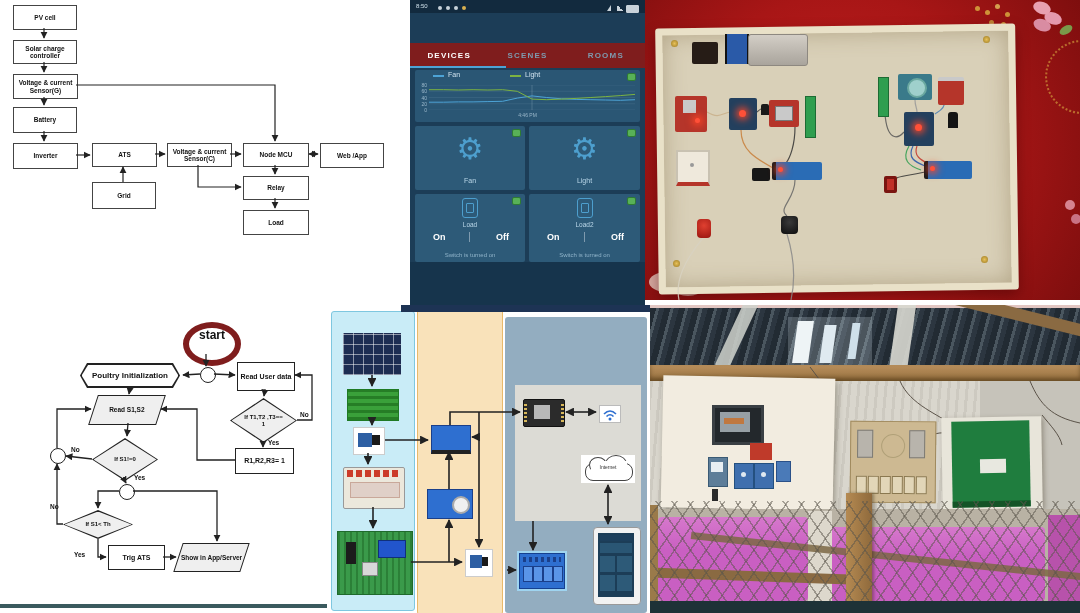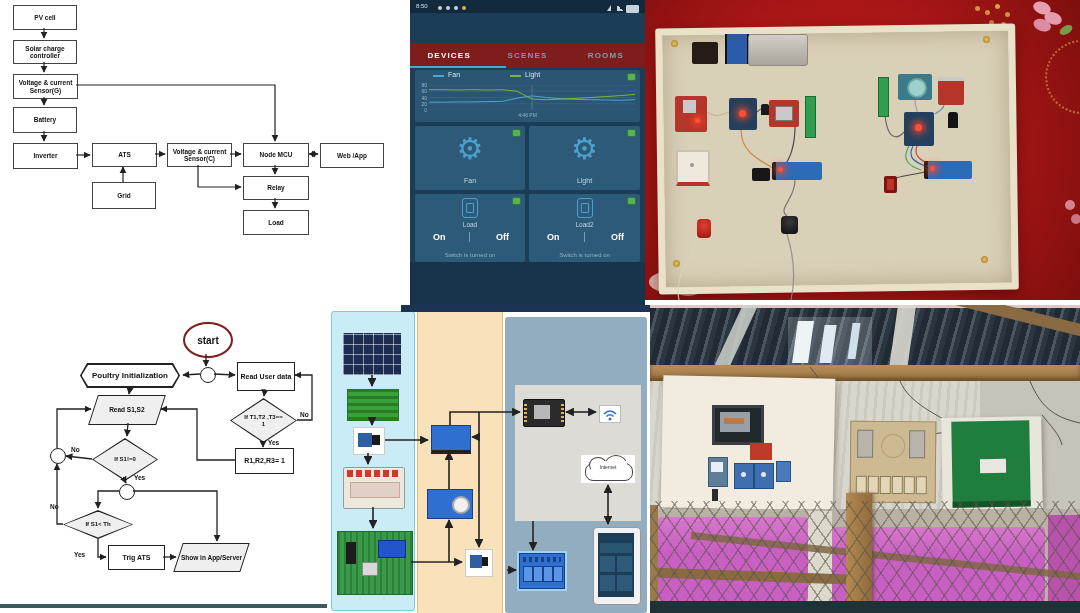--- a/index.html
+++ b/index.html
@@ -6,22 +6,22 @@
   .screen{position:relative;width:1080px;height:613px;overflow:hidden;background:#fff;
           font-family:"Liberation Sans",sans-serif}
   .abs{position:absolute}
   svg.ov{position:absolute;left:0;top:0;pointer-events:none}
   
   .bx{position:absolute;border:1px solid #444;background:#fff;display:flex;align-items:center;
       justify-content:center;text-align:center;font-size:6.5px;font-weight:bold;color:#111;line-height:1.15}
   
   .rect2{position:absolute;border:1.5px solid #222;background:#fff;display:flex;align-items:center;
          justify-content:center;text-align:center;font-size:7px;font-weight:bold;color:#111;line-height:1.1}
-  .oval{position:absolute;border:2px solid #7f1d1d;border-radius:50%;background:#fff;display:flex;
-        align-items:center;justify-content:center;font-size:10px;font-weight:bold;color:#111}
+  .oval{position:absolute;border:6px solid #7f1d1d;border-radius:50%;background:#fff;display:flex;
+        align-items:flex-start;justify-content:center;font-size:12px;font-weight:bold;color:#111}
   .conn{position:absolute;border:1.5px solid #222;border-radius:50%;background:#fff}
   .di-o{position:absolute;background:#222;clip-path:polygon(50% 0,100% 50%,50% 100%,0 50%)}
   .di-i{position:absolute;inset:1.5px;background:#efefef;clip-path:polygon(50% 0,100% 50%,50% 100%,0 50%);
         display:flex;align-items:center;justify-content:center;text-align:center;font-size:6px;
         font-weight:bold;color:#111;line-height:1.05}
   .hex-o{position:absolute;background:#222;clip-path:polygon(7% 0,93% 0,100% 50%,93% 100%,7% 100%,0 50%)}
   .hex-i{position:absolute;inset:1.6px;background:#fff;clip-path:polygon(7% 0,93% 0,100% 50%,93% 100%,7% 100%,0 50%);
          display:flex;align-items:center;justify-content:center;text-align:center;font-size:8px;font-weight:bold;color:#111}
   .par{position:absolute;border:1.5px solid #222;background:#efefef;transform:skewX(-18deg);
        display:flex;align-items:center;justify-content:center}

